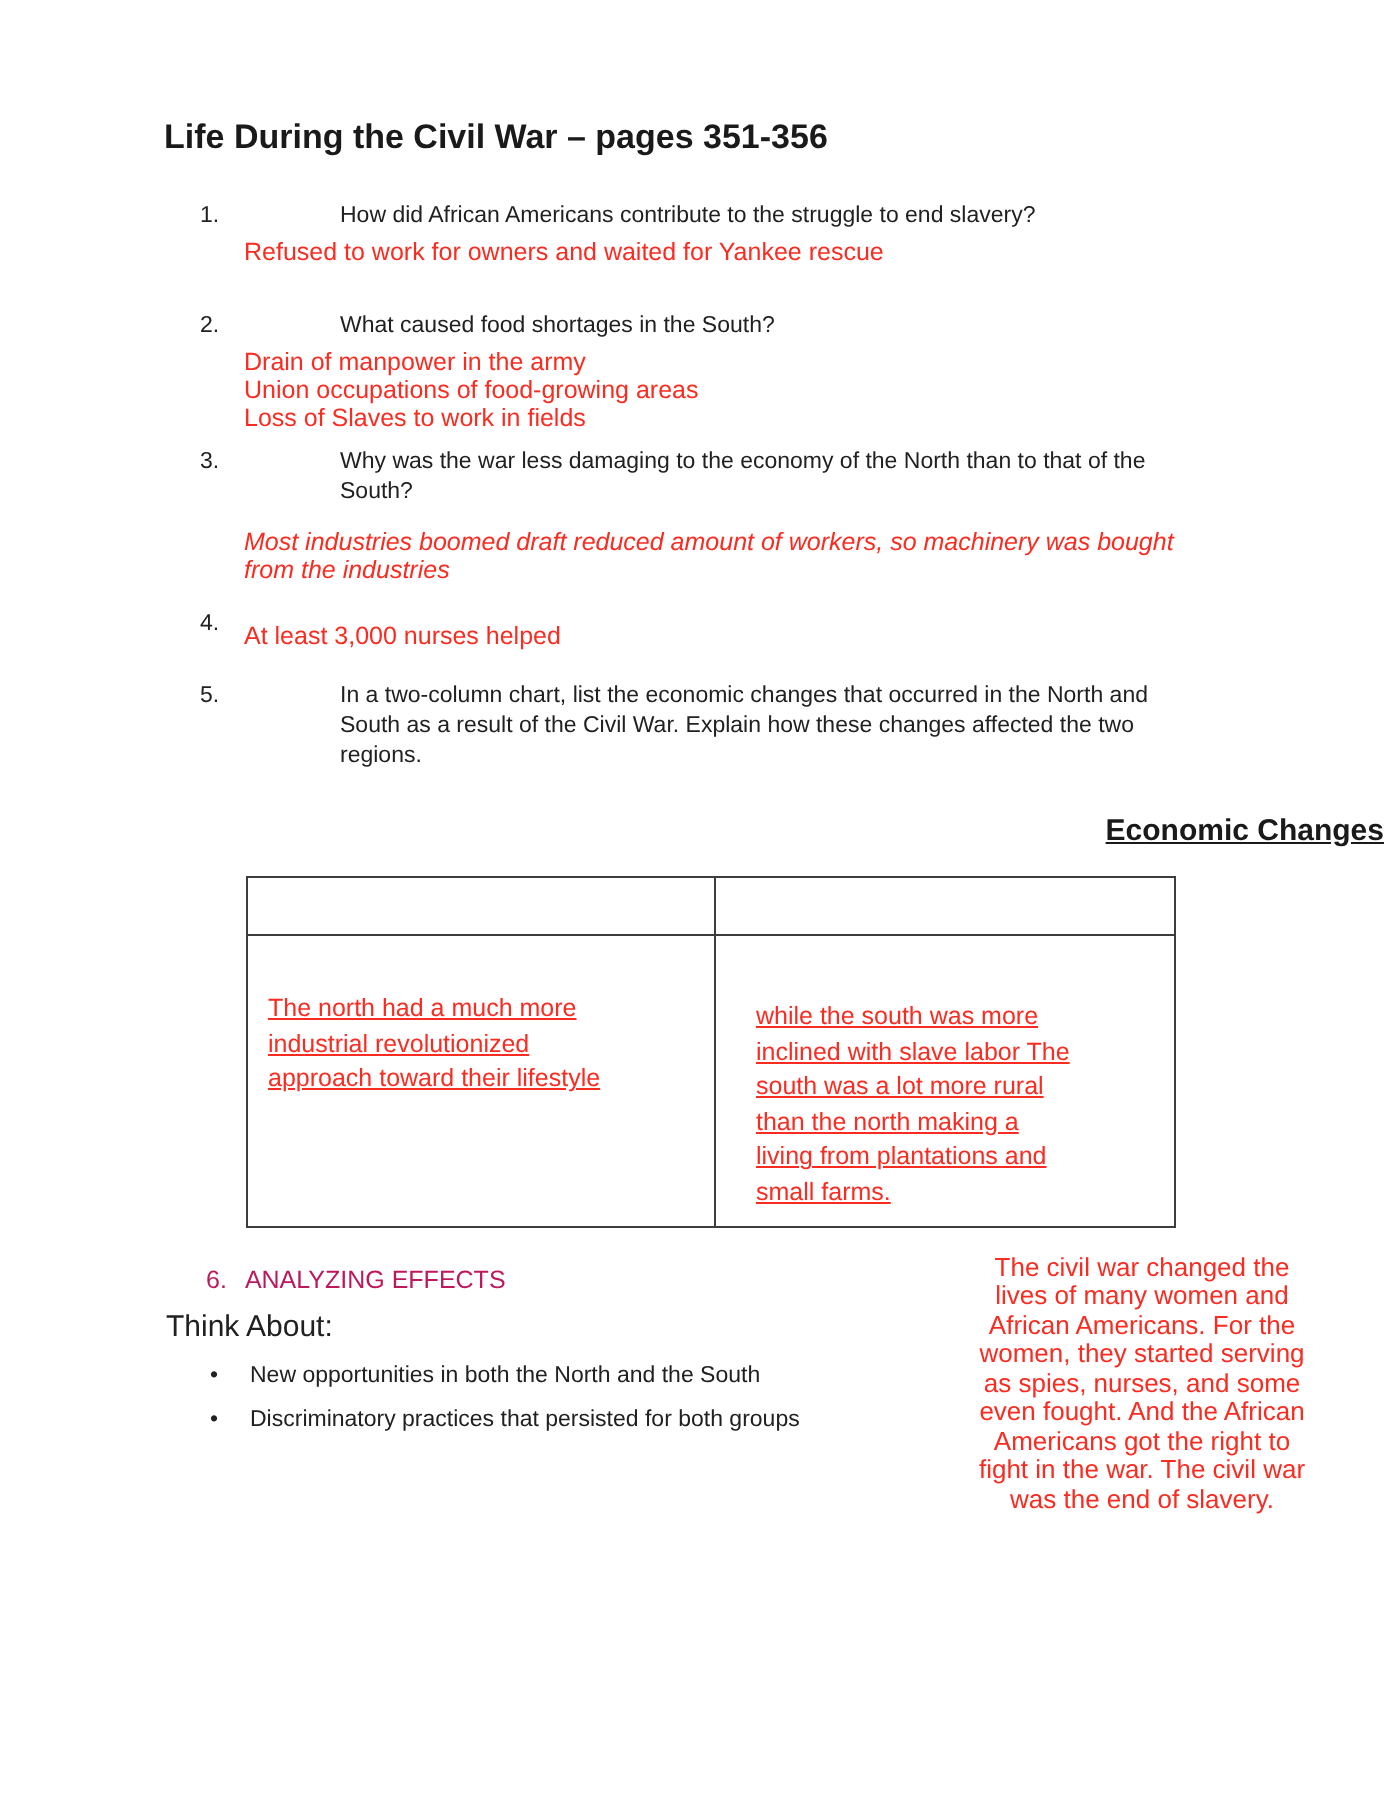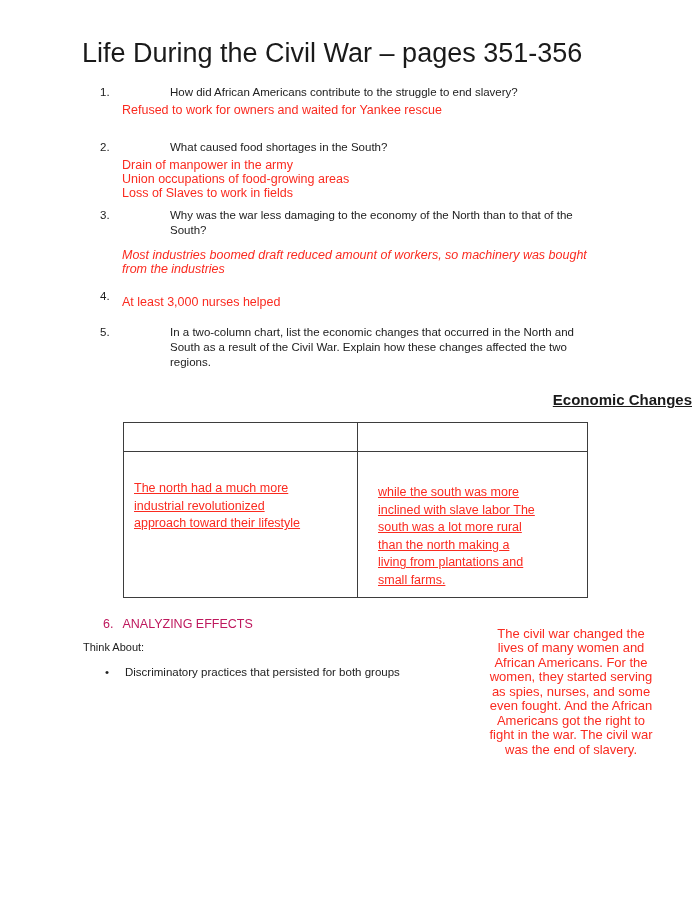--- a/index.html
+++ b/index.html
@@ -9,22 +9,22 @@
   }
   html,body{margin:0;padding:0;}
   body{
     width:700px;height:906px;background:#ffffff;
     font-family:"Liberation Sans", sans-serif;
     color:var(--ink);
   }
   .page{position:relative;width:700px;height:906px;background:#fff;overflow:hidden;}
 
   .doc-title{
-    margin:0;padding:40px 0 0 82px;
-    font-size:27px;line-height:26px;font-weight:400;color:#1a1a1a;
+    margin:0;padding:56px 0 0 82px;
+    font-size:17px;line-height:26px;font-weight:700;color:#1a1a1a;
   }
 
   .questions{margin:19px 0 0 100px;width:500px;}
   .q-row{display:flex;}
   .q-num{flex:0 0 22px;font-size:11.5px;line-height:15px;}
   .q-body{flex:1;max-width:472px;}
   .q-text{margin:0;font-size:11.5px;line-height:15px;padding-left:48px;}
   .answer{
     color:var(--red);font-size:12.5px;line-height:14px;
     margin-top:3px;white-space:pre-line;
@@ -56,21 +56,21 @@
   .north .cell-text{padding:27px 6px 0 9px;}
   .south .cell-text{padding:31px 4px 0 19px;}
 
   .sec6{margin:18px 0 0 103px;font-size:12.5px;line-height:16px;color:#be185d;}
   .sec6-label{margin-left:9px;}
 
   .prompt{
     margin:16px 0 0 82px;font-size:11.5px;line-height:15px;font-weight:700;
     width:400px;
   }
-  .think{margin:8px 0 0 83px;font-size:11px;line-height:15px;}
+  .think{margin:8px 0 0 83px;font-size:15px;line-height:15px;}
 
   .bullets{margin:10px 0 0 105px;}
   .bullet-item{display:flex;font-size:11.5px;line-height:15px;}
   .bullet-item + .bullet-item{margin-top:7px;}
   .bdot{flex:0 0 20px;}
   .bdot::before{content:"\2022";}
   .btext{flex:1;}
 
   .answer6{
     position:absolute;left:465px;top:627px;width:212px;
@@ -157,20 +157,24 @@
   <div class="sec6">
     <span class="sec6-num">6.</span><span class="sec6-label">ANALYZING EFFECTS</span>
   </div>
 
 
   <p class="think">Think About:</p>
 
   <div class="bullets">
     <div class="bullet-item">
       <span class="bdot"></span>
+      <span class="btext">New opportunities in both the North and the South</span>
+    </div>
+    <div class="bullet-item">
+      <span class="bdot"></span>
       <span class="btext">Discriminatory practices that persisted for both groups</span>
     </div>
   </div>
 
   <div class="answer6">The civil war changed the
 lives of many women and
 African Americans. For the
 women, they started serving
 as spies, nurses, and some
 even fought. And the African

